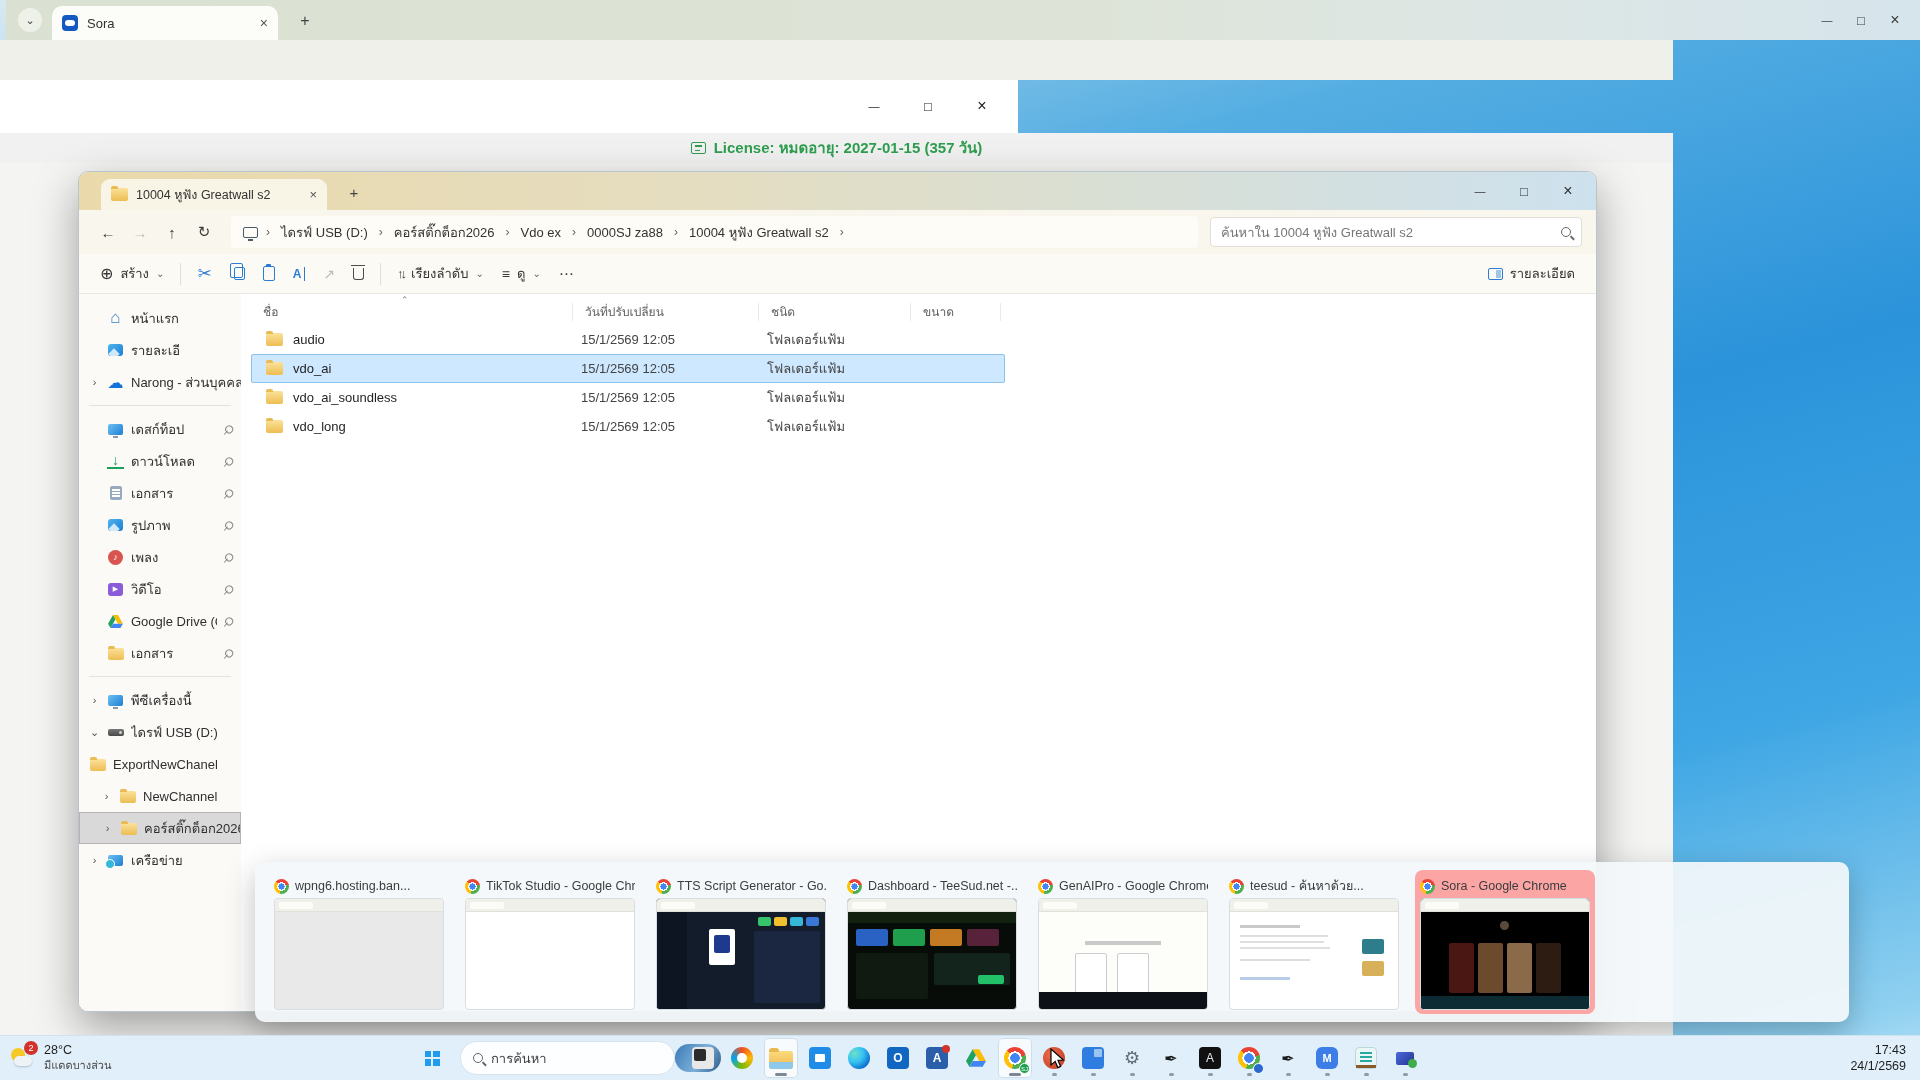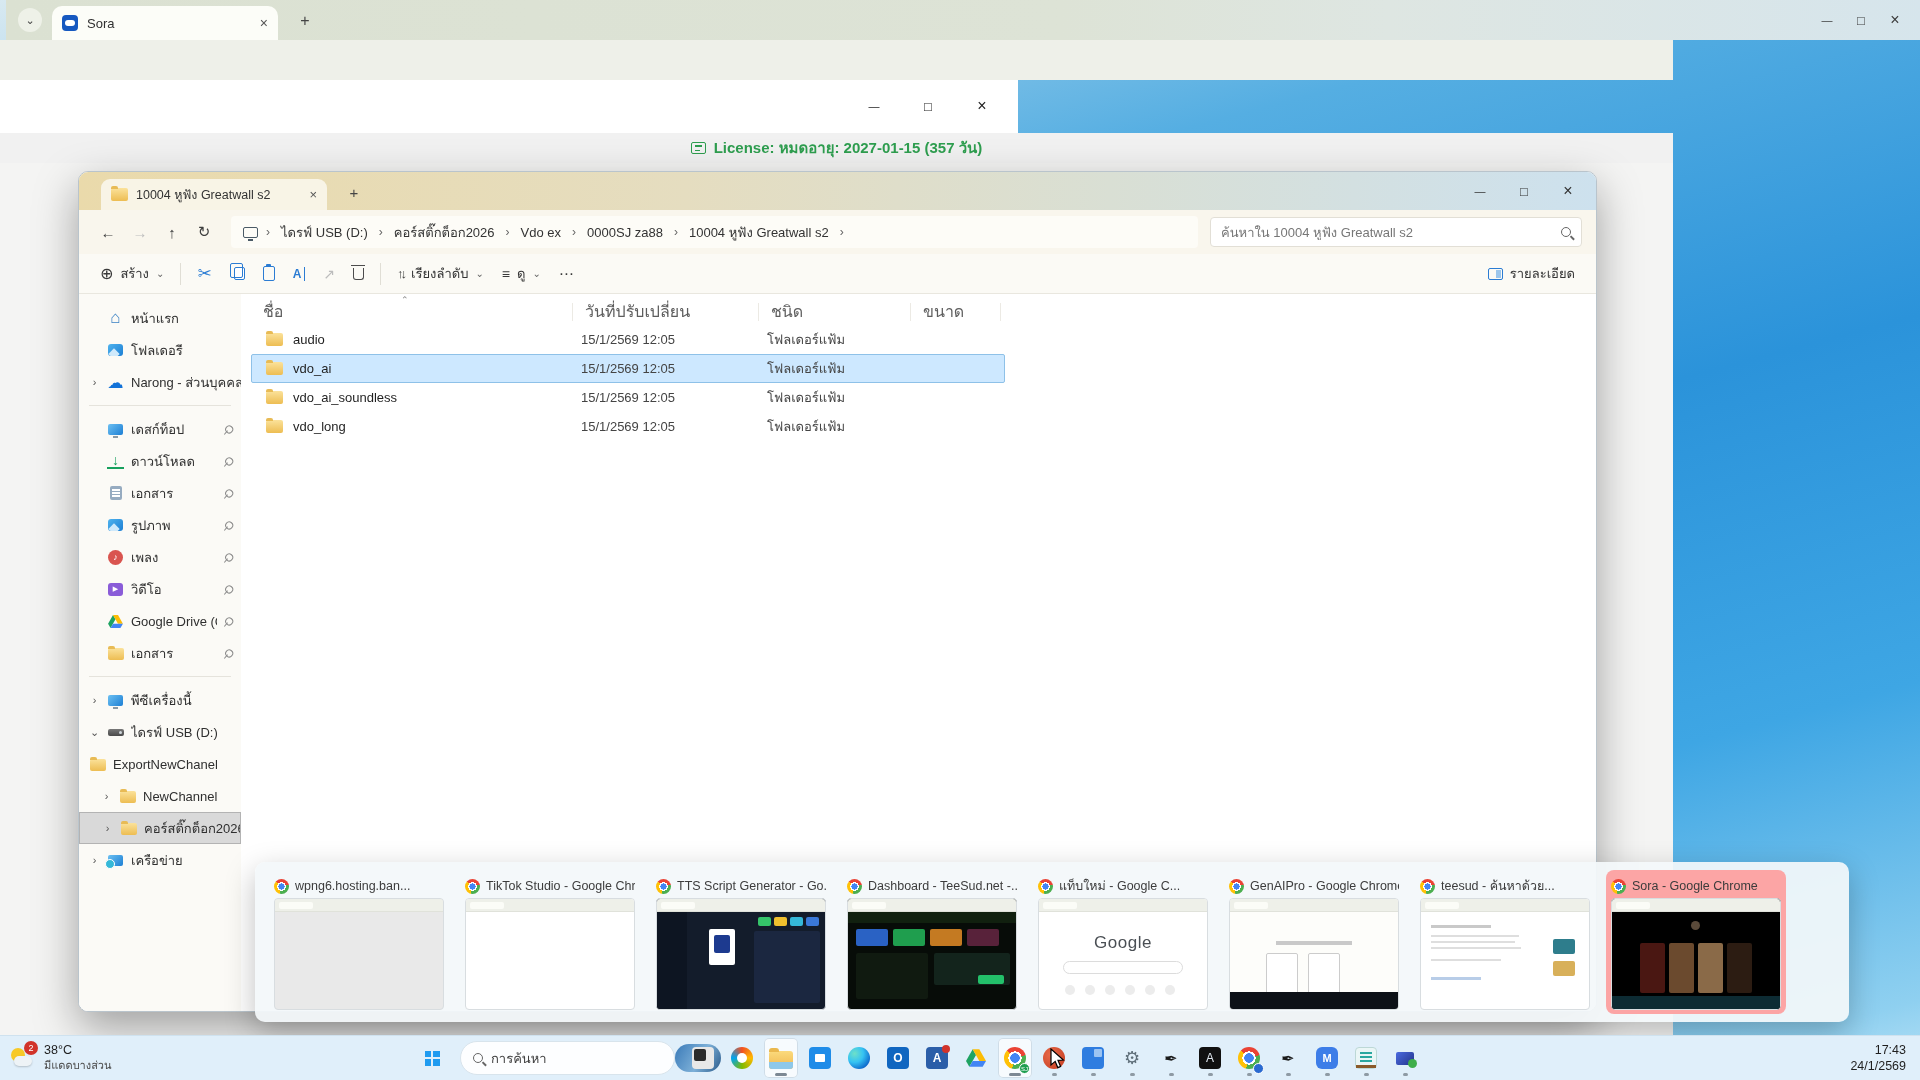--- a/index.html
+++ b/index.html
@@ -130,21 +130,21 @@
 .si-fold{width:16px;height:12px;background:linear-gradient(#fbe29b,#edbd52);border-radius:2px;position:relative;margin-top:2px}
 .si-fold::before{content:"";position:absolute;left:0;top:-2.5px;width:7px;height:3px;background:#e8bb55;border-radius:2px 2px 0 0}
 .si-drive{width:16px;height:7px;background:linear-gradient(#777,#4a4a4a);border-radius:2px;position:relative}
 .si-drive::before{content:"";position:absolute;right:2px;top:2px;width:3px;height:3px;border-radius:50%;background:#cfd6da}
 .si-net{width:15px;height:11px;border-radius:2px;background:linear-gradient(135deg,#6cc0f2,#1d7fd4);position:relative}
 .si-net::before{content:"";position:absolute;left:-3px;bottom:-3px;width:8px;height:8px;border-radius:50%;background:#35b8d8;border:1px solid #fff}
 
 .ex-main{flex:1;position:relative;background:#fff;padding:0 0 0 10px;overflow:hidden}
 .sortcaret{position:absolute;left:160px;top:1px;font-size:9px;color:#888}
 .sortcaret::before{content:"⌃"}
-.cols{display:flex;align-items:center;height:27px;color:#5d5d5d;font-size:16px;margin-top:4px}
+.cols{display:flex;align-items:center;height:27px;color:#5d5d5d;font-size:12px;margin-top:4px}
 .cols>div{padding-left:12px;border-right:1px solid #eceae4;height:18px;display:flex;align-items:center}
 .c-name{width:322px}
 .c-date{width:186px}
 .c-type{width:152px}
 .c-size{width:90px}
 .frow{display:flex;align-items:center;height:29px;width:754px;border:1px solid transparent;border-radius:2px;font-size:13px}
 .frow .fi{margin:0 10px 0 14px}
 .fname{width:288px;color:#1f1f1f;white-space:nowrap}
 .fdate{width:186px;color:#444}
 .ftype{width:152px;color:#444}
@@ -384,21 +384,21 @@
       <div class="srow">
         <span class="chev"></span>
         <span class="si si-home"></span>
         <span class="lbl">หน้าแรก</span>
       </div>
       <div class="srow">
         <span class="chev"></span>
         <span class="si">
             <span class="si-img"></span>
           </span>
-        <span class="lbl">โฟลเดอรี</span>
+        <span class="lbl">รายละเอี</span>
       </div>
       <div class="srow">
         <span class="chev chev-r"></span>
         <span class="si si-cloud"></span>
         <span class="lbl">Narong - ส่วนบุคคล</span>
       </div>
       <div class="sdivider"></div>
       <div class="srow">
         <span class="chev"></span>
         <span class="si">
@@ -597,39 +597,20 @@
           <i style="background:#58223a"></i>
         </div>
       <div class="p1"></div>
         <div class="p2"></div>
         <div class="btn"></div>
     </div>
   </div>
   <div class="tcard">
     <div class="trow">
         <span class="chrome-logo"></span>
-        <span class="ttxt">แท็บใหม่ - Google C...</span>
-      </div>
-    <div class="tscr s-white s-google">
-      <div class="mtop"></div>
-      <div class="glogo">Google</div>
-      <div class="spill"></div>
-      <div class="dots">
-          <i></i>
-          <i></i>
-          <i></i>
-          <i></i>
-          <i></i>
-          <i></i>
-        </div>
-    </div>
-  </div>
-  <div class="tcard">
-    <div class="trow">
-        <span class="chrome-logo"></span>
         <span class="ttxt">GenAIPro - Google Chrome</span>
       </div>
     <div class="tscr s-genai">
       <div class="mtop"></div>
         <div class="hline"></div>
       <div class="card" style="left:36px"></div>
         <div class="card" style="left:78px"></div>
       <div class="foot"></div>
     </div>
   </div>
@@ -670,21 +651,21 @@
 </div>
 
 <div class="taskbar">
   <div class="weather">
     <span class="wicon">
       <span class="sun"></span>
         <span class="cld"></span>
       <span class="badge">2</span>
     </span>
     <span class="wtxt">
-      <span class="wtemp">38°C</span>
+      <span class="wtemp">28°C</span>
       <span class="wdesc">มีแดดบางส่วน</span>
     </span>
   </div>
   <div class="tb-center">
     <div class="winflag">
         <i></i>
       </div>
     <div class="tb-search">
       <span class="mag"></span>
       <input type="text" readonly="" placeholder="การค้นหา" style="">

